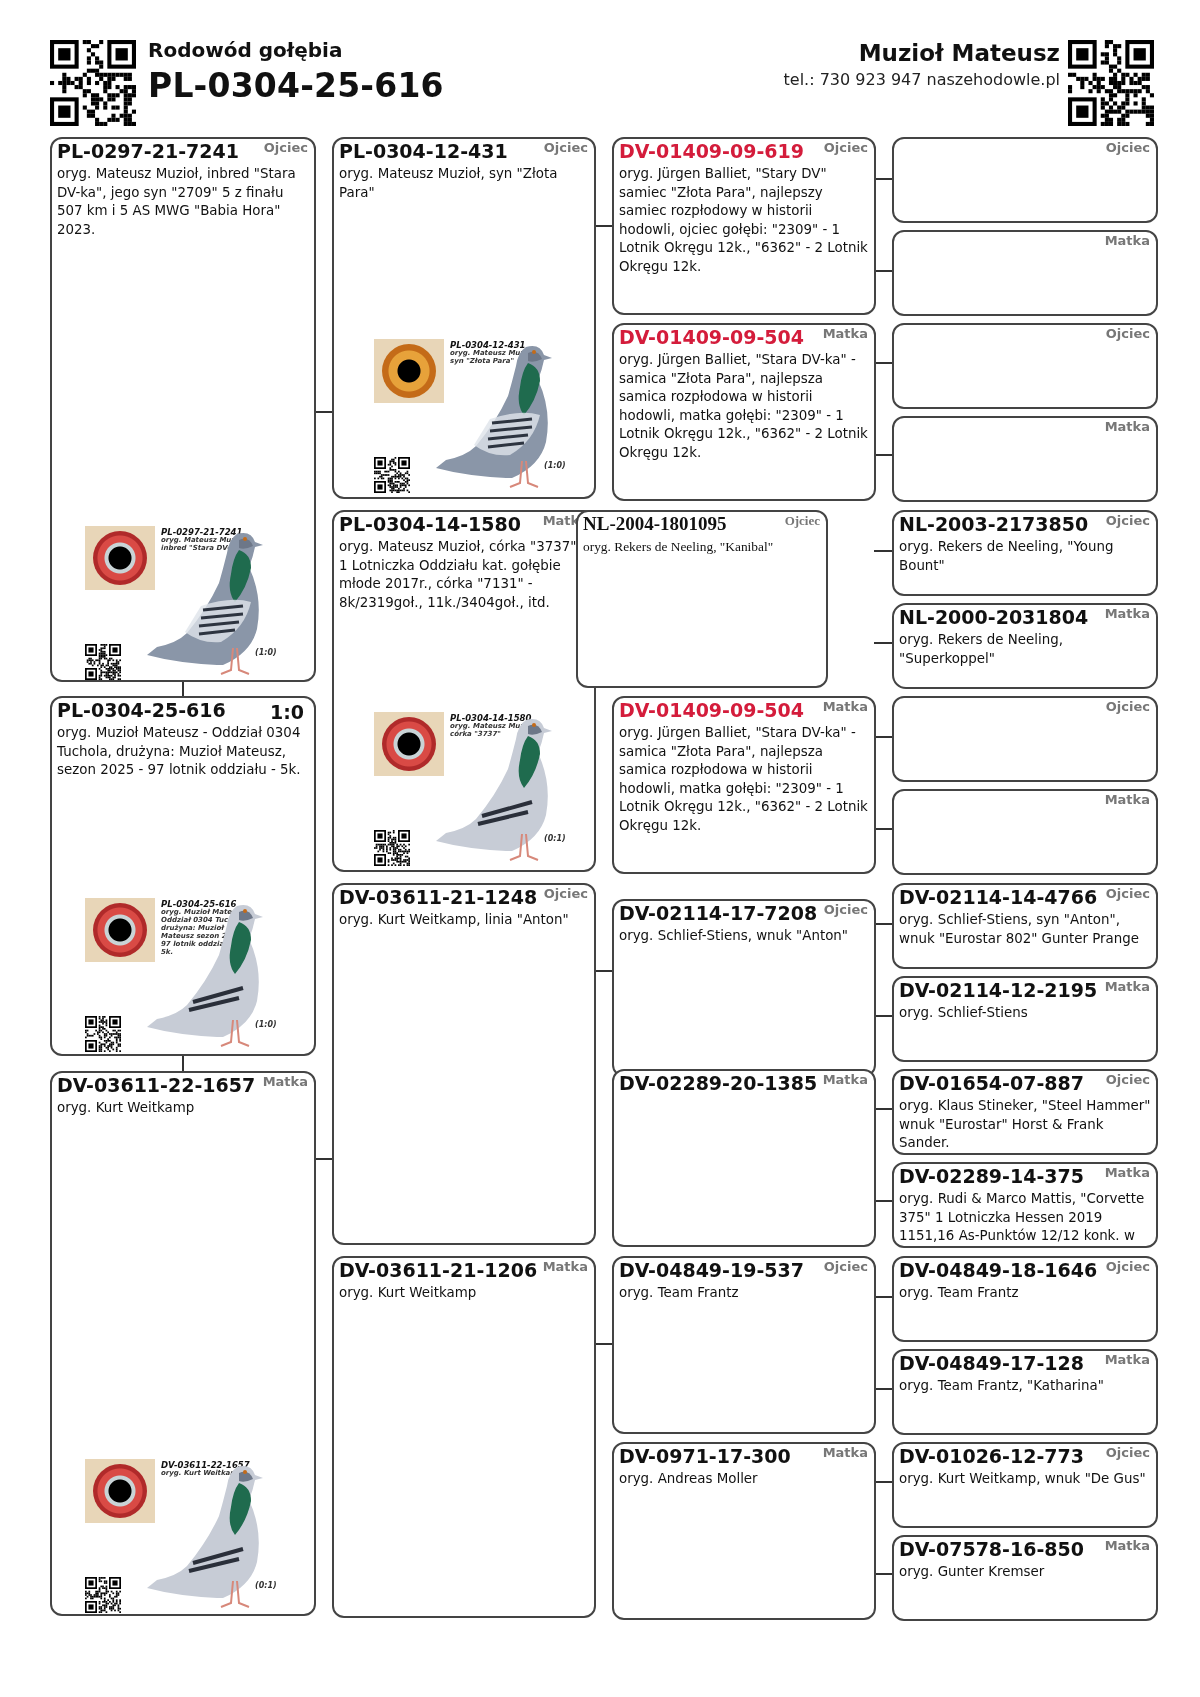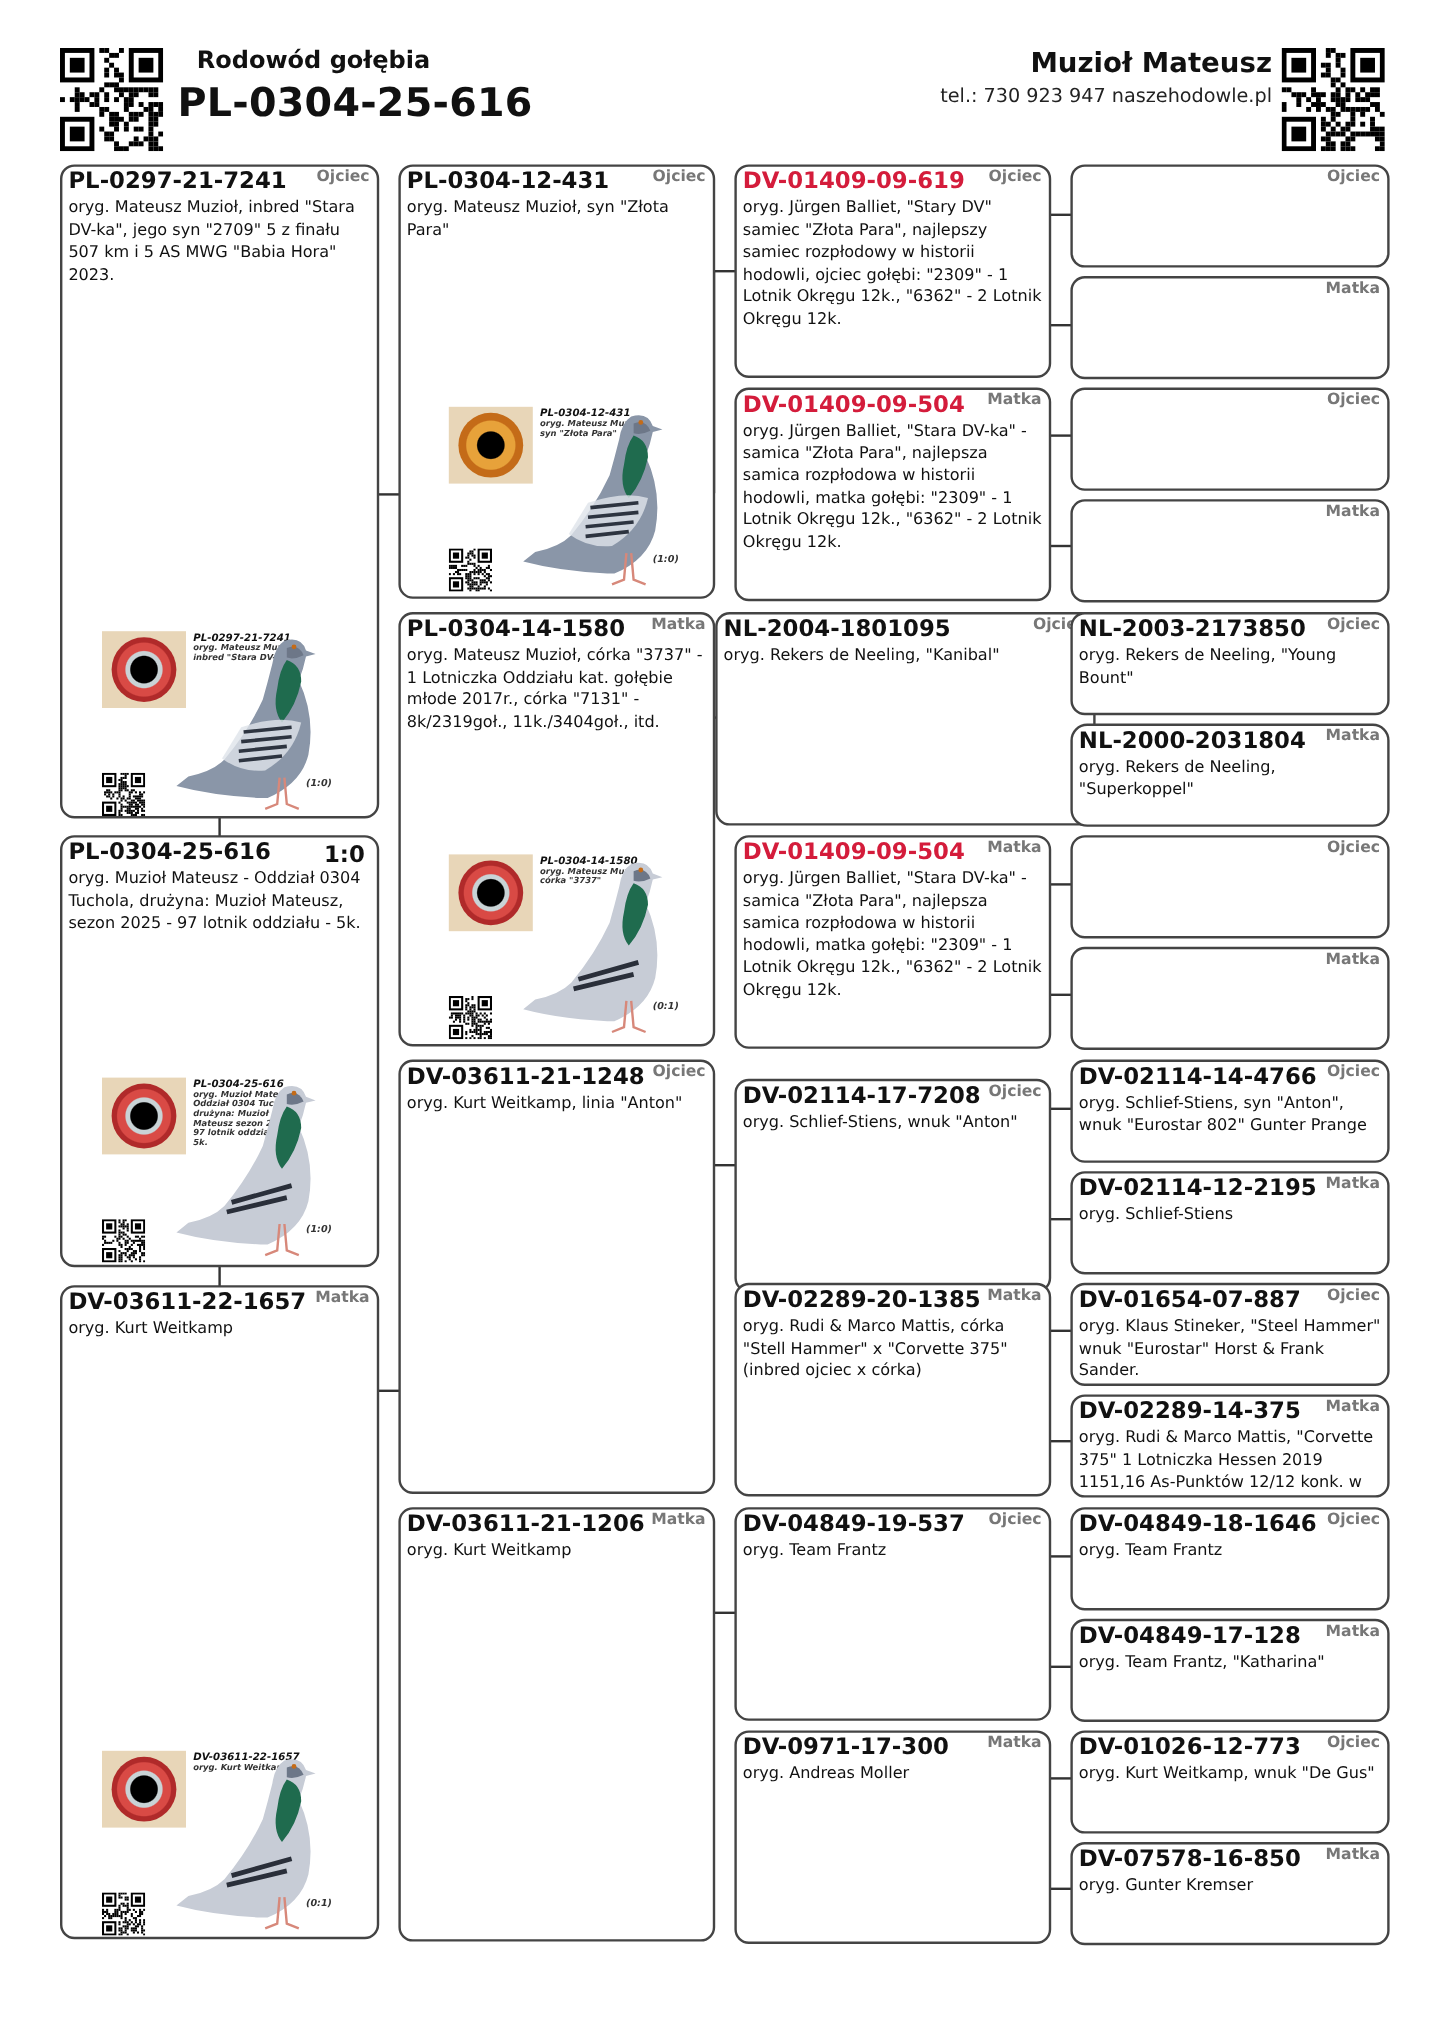--- a/index.html
+++ b/index.html
@@ -1,19 +1,19 @@
 <!DOCTYPE html>
 <html><head>
 <meta charset="utf-8">
 <style>
   html, body { margin:0; padding:0; background:#fff; }
   body { width:1200px; height:1697px; position:relative; font-family:"DejaVu Sans", sans-serif; color:#111; overflow:hidden; }
   .qr { position:absolute; width:86px; height:86px; }
   .qr svg { width:100%; height:100%; display:block; }
-  .hdr-sub { position:absolute; font-weight:bold; font-size:20px;margin-left:16px; }
+  .hdr-sub { position:absolute; font-weight:bold; font-size:20px; }
   .hdr-ring { position:absolute; font-weight:bold; font-size:33px; letter-spacing:0.2px; }
   .owner-name { position:absolute; font-weight:bold; font-size:23px; text-align:right; }
   .owner-contact { position:absolute; font-size:16px; text-align:right; color:#222;margin-left:40px; }
 
   .box { position:absolute; box-sizing:border-box; border:2px solid #444; border-radius:12px; background:#fff; overflow:hidden; }
   .box .ring { position:absolute; left:5px; top:1px; font-weight:bold; font-size:19px; white-space:nowrap; }
   .box .ring.red { color:#d41c3b; }
   .box .role { position:absolute; right:6px; top:1px; font-weight:bold; font-size:13px; color:#777; }
   .box .score { position:absolute; right:10px; top:3px; font-weight:bold; font-size:19px; color:#111; }
   .box .desc { position:absolute; left:5px; right:5px; top:26px; font-size:13.4px; line-height:18.5px; color:#111; }
@@ -1154,39 +1154,38 @@
     <div class="box" style="left: 612px; top: 137px; width: 264px; height: 178px;">
       <span class="ring red">DV-01409-09-619</span>
       <span class="role">Ojciec</span>
       <div class="desc">oryg. Jürgen Balliet, "Stary DV" samiec "Złota Para", najlepszy samiec rozpłodowy w historii hodowli, ojciec gołębi: "2309" - 1 Lotnik Okręgu 12k., "6362" - 2 Lotnik Okręgu 12k.</div>
     </div>
     <div class="box" style="left: 612px; top: 323px; width: 264px; height: 178px;">
       <span class="ring red">DV-01409-09-504</span>
       <span class="role">Matka</span>
       <div class="desc">oryg. Jürgen Balliet, "Stara DV-ka" - samica "Złota Para", najlepsza samica rozpłodowa w historii hodowli, matka gołębi: "2309" - 1 Lotnik Okręgu 12k., "6362" - 2 Lotnik Okręgu 12k.</div>
     </div>
-    <div class="box" style="left: 596px; top: 510px; width: 317px; height: 178px;">
+    <div class="box" style="left: 576px; top: 510px; width: 252px; height: 178px; font-family: Liberation Serif, serif;">
       <span class="ring">NL-2004-1801095</span>
       <span class="role">Ojciec</span>
       <div class="desc">oryg. Rekers de Neeling, "Kanibal"</div>
     </div>
     <div class="box" style="left: 612px; top: 696px; width: 264px; height: 178px;">
       <span class="ring red">DV-01409-09-504</span>
       <span class="role">Matka</span>
       <div class="desc">oryg. Jürgen Balliet, "Stara DV-ka" - samica "Złota Para", najlepsza samica rozpłodowa w historii hodowli, matka gołębi: "2309" - 1 Lotnik Okręgu 12k., "6362" - 2 Lotnik Okręgu 12k.</div>
     </div>
     <div class="box" style="left: 612px; top: 883px; width: 264px; height: 178px; margin-top: 16px;">
       <span class="ring">DV-02114-17-7208</span>
       <span class="role">Ojciec</span>
       <div class="desc">oryg. Schlief-Stiens, wnuk "Anton"</div>
     </div>
     <div class="box" style="left: 612px; top: 1069px; width: 264px; height: 178px;">
       <span class="ring">DV-02289-20-1385</span>
       <span class="role">Matka</span>
-      <div class="desc">oryg. Rudi &amp; Marco Mattis, córka "Stell Hammer" x "Corvette 375" (inbred ojciec x córka)</div>
     </div>
     <div class="box" style="left: 612px; top: 1256px; width: 264px; height: 178px;">
       <span class="ring">DV-04849-19-537</span>
       <span class="role">Ojciec</span>
       <div class="desc">oryg. Team Frantz</div>
     </div>
     <div class="box" style="left: 612px; top: 1442px; width: 264px; height: 178px;">
       <span class="ring">DV-0971-17-300</span>
       <span class="role">Matka</span>
       <div class="desc">oryg. Andreas Moller</div>

